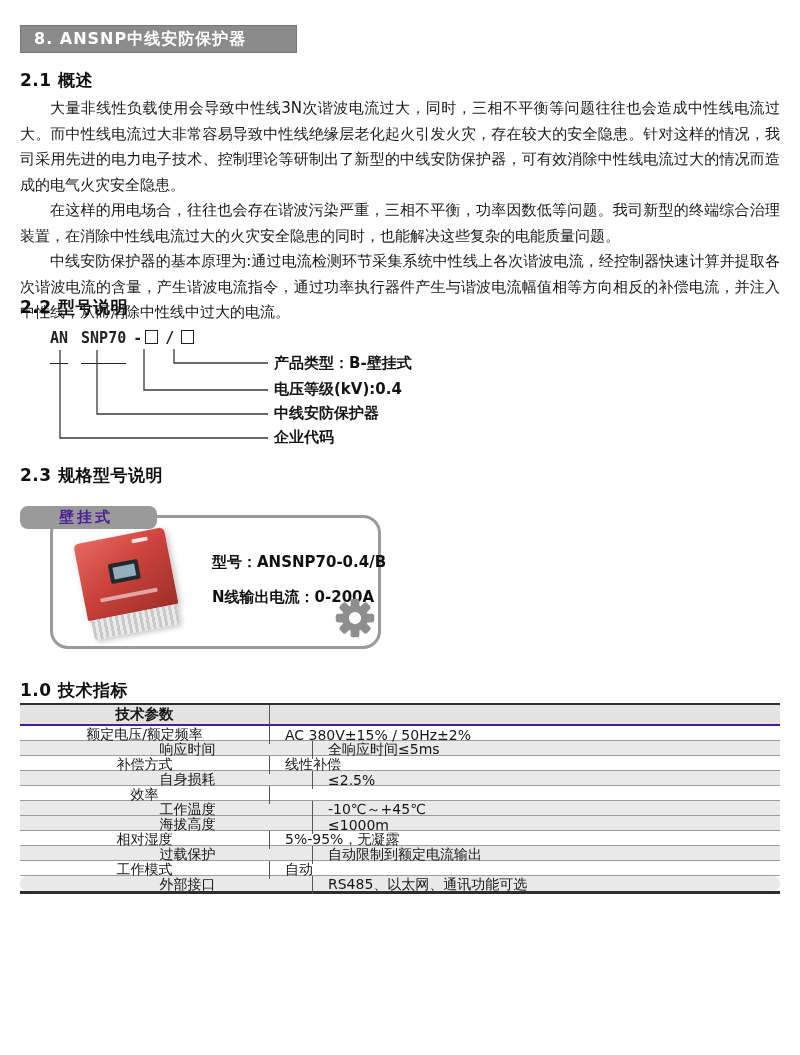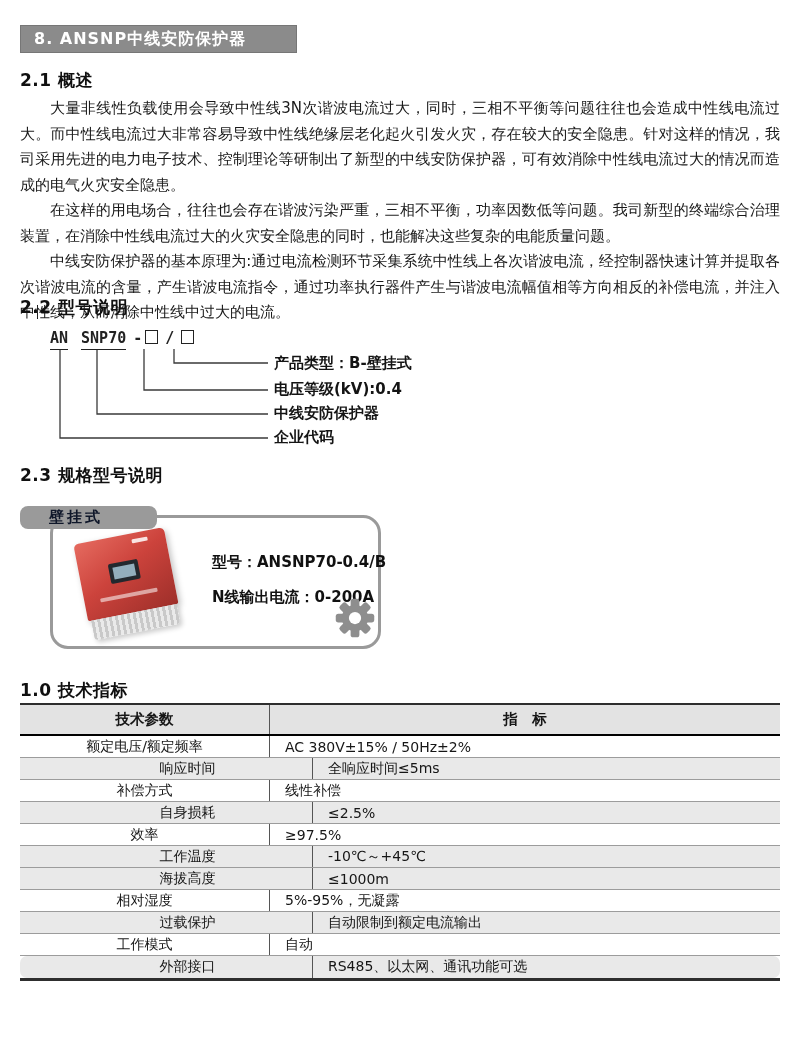--- a/index.html
+++ b/index.html
@@ -24,42 +24,42 @@
 
   .paragraphs { position:absolute; left:20px; top:96px; width:760px; font-size:15px; line-height:25.5px; text-align:justify; color:#191919; }
   .paragraphs p { margin:0; text-indent:2em; }
 
   
   .model-code {
     position:absolute; left:50px; top:329px;
     font-family:"DejaVu Sans Mono","Liberation Mono",monospace;
     font-size:15px; font-weight:bold; color:#222; white-space:nowrap;
   }
-  .code-seg { border-bottom:1.5px solid #222; padding-bottom:2px; }
+  .code-seg { border-bottom:1.5px solid #222; padding-bottom:16px; }
   .code-prefix { margin-right:13px; }
   .code-dash { margin:0 3px 0 7px; }
   .code-slash { margin:0 7px; }
   .code-box { display:inline-block; width:11px; height:12px; border:1.5px solid #222; vertical-align:-1px; background:#fff; }
 
   .connector-svg { position:absolute; left:0; top:0; pointer-events:none; }
   .connector-svg polyline { fill:none; stroke:#3a3a3a; stroke-width:1.3; }
 
   .model-label { position:absolute; left:274px; font-size:15px; font-weight:bold; color:#141414; line-height:18px; white-space:nowrap; }
   .ml-0 { top:354px; } .ml-1 { top:380px; } .ml-2 { top:404px; } .ml-3 { top:428px; }
 
   
   .spec-card {
     position:absolute; left:50px; top:515px; width:331px; height:134px;
     border:3px solid #9a9a9a; border-radius:18px; box-sizing:border-box; background:#fff;
   }
   .spec-tab {
     position:absolute; left:20px; top:506px; width:137px; height:23px;
     background:#9a9a9a; border-radius:8px; box-sizing:border-box; z-index:3;
-    color:#0f172a; font-size:15px; font-weight:bold; line-height:23px;
-    padding-left:29px; letter-spacing:3px;
+    color:#4c1d95; font-size:15px; font-weight:bold; line-height:23px;
+    padding-left:39px; letter-spacing:3px;
   }
 
   .device { position:absolute; left:82px; top:535px; width:92px; height:100px; transform:rotate(-11deg); z-index:2; }
   .device-body { position:absolute; left:0; top:0; right:0; height:78px;
     background:linear-gradient(150deg,#e56a5f 0%,#cc433c 45%,#9e2f2a 100%);
     border-radius:5px 5px 2px 2px; box-shadow:2px 3px 6px rgba(0,0,0,.25); }
   .device-screen { position:absolute; left:30px; top:26px; width:30px; height:20px; background:#23282e; border-radius:2px; }
   .device-screen-inner { position:absolute; left:4px; top:4px; right:4px; bottom:4px; background:#93aebd; }
   .device-logo { position:absolute; left:58px; top:6px; width:16px; height:4px; background:rgba(255,255,255,.85); border-radius:1px; }
   .device-textline { position:absolute; left:16px; top:58px; width:58px; height:4px; background:rgba(255,255,255,.55); border-radius:1px; }
@@ -68,22 +68,22 @@
     border-radius:0 0 4px 4px; box-shadow:2px 3px 5px rgba(0,0,0,.2); }
 
   .card-model   { position:absolute; left:212px; top:553px; font-size:15px; font-weight:bold; color:#111; }
   .card-current { position:absolute; left:212px; top:588px; font-size:15px; font-weight:bold; color:#111; }
   .gear { position:absolute; left:334px; top:597px; width:42px; height:42px; z-index:2; }
 
   
   .spec-table { position:absolute; left:20px; top:703px; width:760px;
     border-top:2px solid #2e2e2e; border-bottom:3px solid #2e2e2e; }
   .spec-row { display:grid; grid-template-columns:250px 510px; box-sizing:border-box; }
-  .spec-row.head { height:31px; background:#e3e3e3; border-bottom:2px solid #000000; }
-  .spec-row.data { height:22px; border-bottom:1px solid #9c9c9c; }
+  .spec-row.head { height:21px; background:#e3e3e3; border-bottom:2px solid #4c1d95; }
+  .spec-row.data { height:15px; border-bottom:1px solid #9c9c9c; }
   .spec-row.data:last-child { border-bottom:none;border-radius:7px; }
   .spec-row.striped { background:#e9e9e9;padding-left:43px; }
   .cell { display:flex; align-items:center; font-size:14px; box-sizing:border-box; color:#161616; }
   .c1 { justify-content:center; border-right:1px solid #555; text-align:center; }
   .c2 { padding-left:15px; }
   .head .cell { font-weight:bold; font-size:14.5px; }
   .head .c2 { justify-content:center; padding-left:0; }
 </style>
 </head>
 <body>
@@ -145,42 +145,40 @@
       <circle cx="24" cy="24" r="15"></circle>
     </g>
     <circle cx="24" cy="24" r="7" fill="#ffffff"></circle>
   </svg>
 
   <div class="h2 h-tech">1.0 技术指标</div>
 
   <div class="spec-table">
     <div class="spec-row head">
       <div class="cell c1">技术参数</div>
-      <div class="cell c2">指　标</div>
     </div>
     <div>
         <div class="spec-row data">
           <div class="cell c1">额定电压/额定频率</div>
           <div class="cell c2">AC 380V±15% / 50Hz±2%</div>
         </div>
         <div class="spec-row data striped">
           <div class="cell c1">响应时间</div>
           <div class="cell c2">全响应时间≤5ms</div>
         </div>
         <div class="spec-row data">
           <div class="cell c1">补偿方式</div>
           <div class="cell c2">线性补偿</div>
         </div>
         <div class="spec-row data striped">
           <div class="cell c1">自身损耗</div>
           <div class="cell c2">≤2.5%</div>
         </div>
         <div class="spec-row data">
           <div class="cell c1">效率</div>
-          <div class="cell c2">≥97.5%</div>
         </div>
         <div class="spec-row data striped">
           <div class="cell c1">工作温度</div>
           <div class="cell c2">-10℃～+45℃</div>
         </div>
         <div class="spec-row data striped">
           <div class="cell c1">海拔高度</div>
           <div class="cell c2">≤1000m</div>
         </div>
         <div class="spec-row data">

